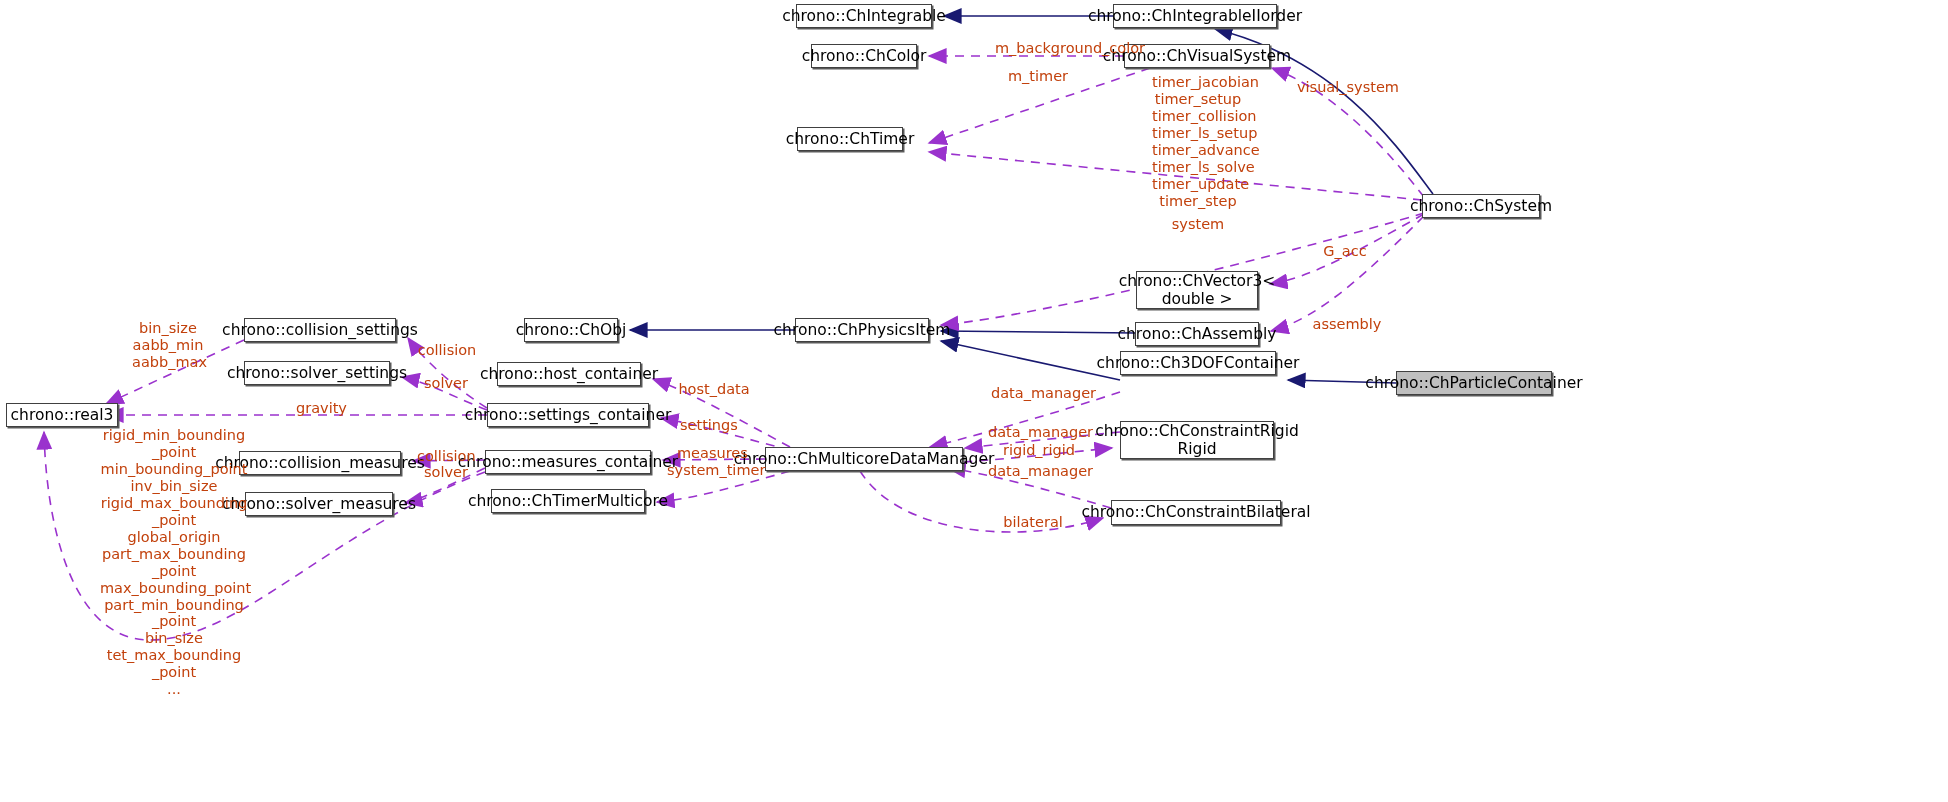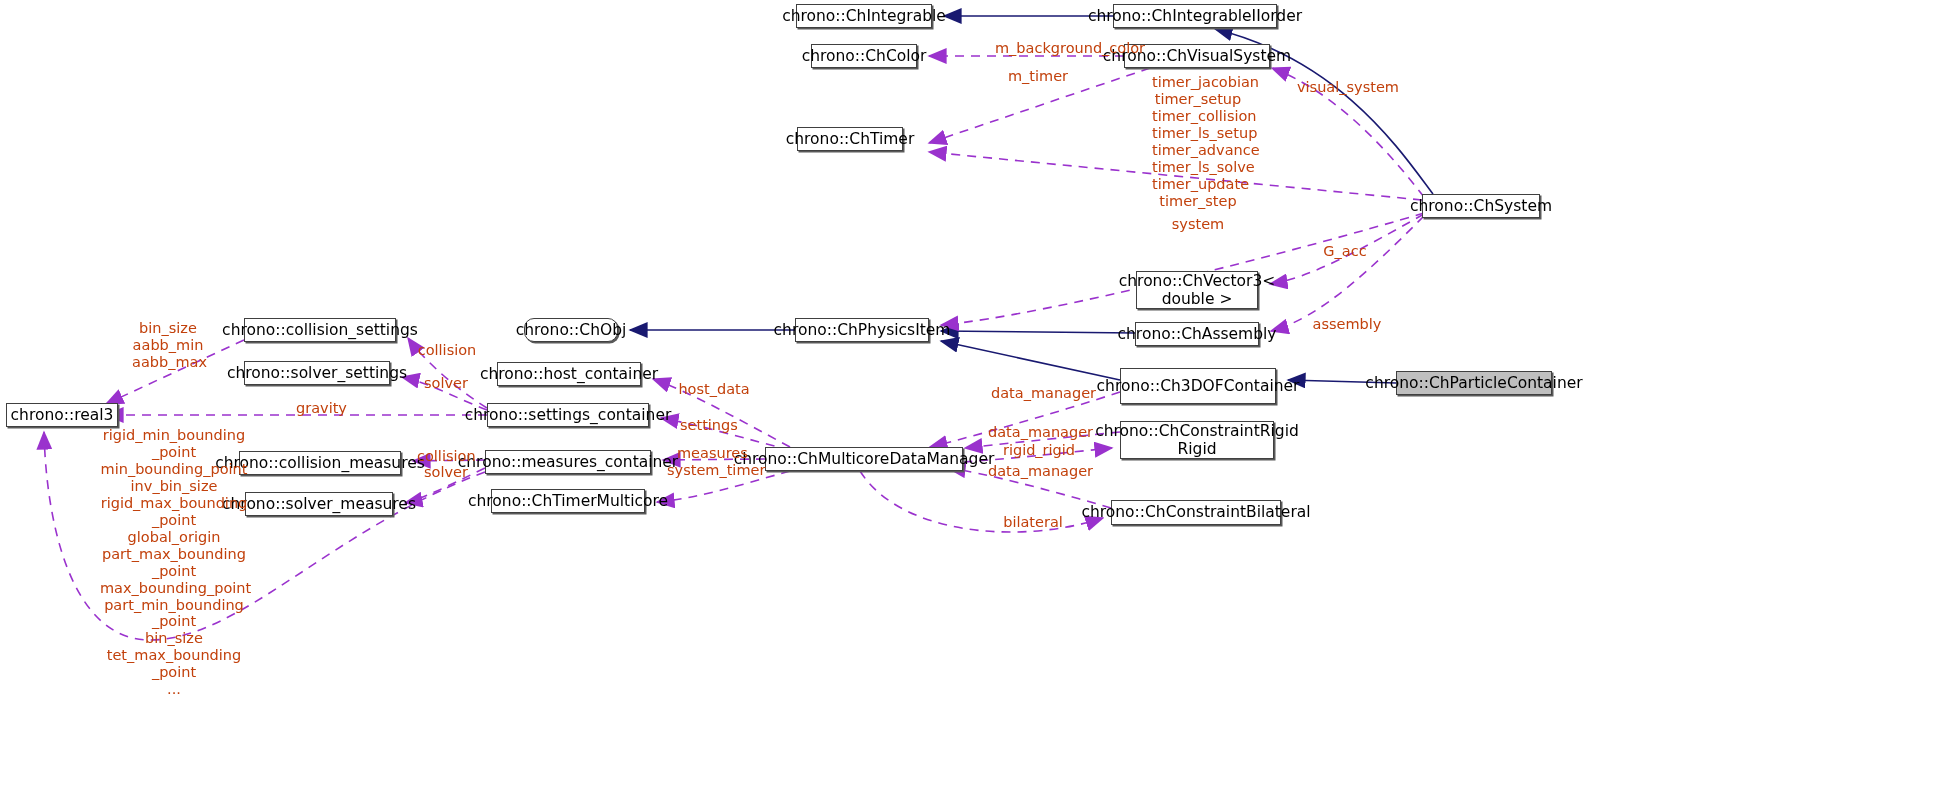--- a/index.html
+++ b/index.html
@@ -141,26 +141,26 @@
   <div id="nodes-layer">
       <div class="node" style="left: 796px; top: 4px; width: 136px; height: 24px;">chrono::ChIntegrable</div>
       <div class="node" style="left: 1113px; top: 4px; width: 164px; height: 24px;">chrono::ChIntegrableIIorder</div>
       <div class="node" style="left: 811px; top: 44px; width: 106px; height: 24px;">chrono::ChColor</div>
       <div class="node" style="left: 1124px; top: 44px; width: 146px; height: 24px;">chrono::ChVisualSystem</div>
       <div class="node" style="left: 778px; top: 127px; width: 106px; height: 24px; margin-left: 19px;">chrono::ChTimer</div>
       <div class="node" style="left: 1422px; top: 194px; width: 118px; height: 24px;">chrono::ChSystem</div>
       <div class="node" style="left: 1136px; top: 271px; width: 122px; height: 38px;">chrono::ChVector3&lt;
 double &gt;</div>
       <div class="node" style="left: 244px; top: 318px; width: 152px; height: 24px;">chrono::collision_settings</div>
-      <div class="node" style="left: 524px; top: 318px; width: 94px; height: 24px; border-radius: 10px;">chrono::ChObj</div>
+      <div class="node" style="left: 524px; top: 318px; width: 94px; height: 24px;">chrono::ChObj</div>
       <div class="node" style="left: 795px; top: 318px; width: 134px; height: 24px;">chrono::ChPhysicsItem</div>
       <div class="node" style="left: 1135px; top: 322px; width: 124px; height: 24px;">chrono::ChAssembly</div>
       <div class="node" style="left: 244px; top: 361px; width: 146px; height: 24px;">chrono::solver_settings</div>
       <div class="node" style="left: 497px; top: 362px; width: 144px; height: 24px;">chrono::host_container</div>
-      <div class="node" style="left: 1120px; top: 368px; width: 156px; height: 36px;">chrono::Ch3DOFContainer</div>
+      <div class="node" style="left: 1120px; top: 351px; width: 156px; height: 24px;">chrono::Ch3DOFContainer</div>
       <div class="node highlight" style="left: 1396px; top: 371px; width: 156px; height: 24px;">chrono::ChParticleContainer</div>
       <div class="node" style="left: 6px; top: 403px; width: 112px; height: 24px;">chrono::real3</div>
       <div class="node" style="left: 487px; top: 403px; width: 162px; height: 24px;">chrono::settings_container</div>
       <div class="node" style="left: 1120px; top: 421px; width: 154px; height: 38px;">chrono::ChConstraintRigid
 Rigid</div>
       <div class="node" style="left: 239px; top: 451px; width: 162px; height: 24px;">chrono::collision_measures</div>
       <div class="node" style="left: 485px; top: 450px; width: 166px; height: 24px;">chrono::measures_container</div>
       <div class="node" style="left: 765px; top: 447px; width: 198px; height: 24px;">chrono::ChMulticoreDataManager</div>
       <div class="node" style="left: 245px; top: 492px; width: 148px; height: 24px;">chrono::solver_measures</div>
       <div class="node" style="left: 491px; top: 489px; width: 154px; height: 24px;">chrono::ChTimerMulticore</div>

